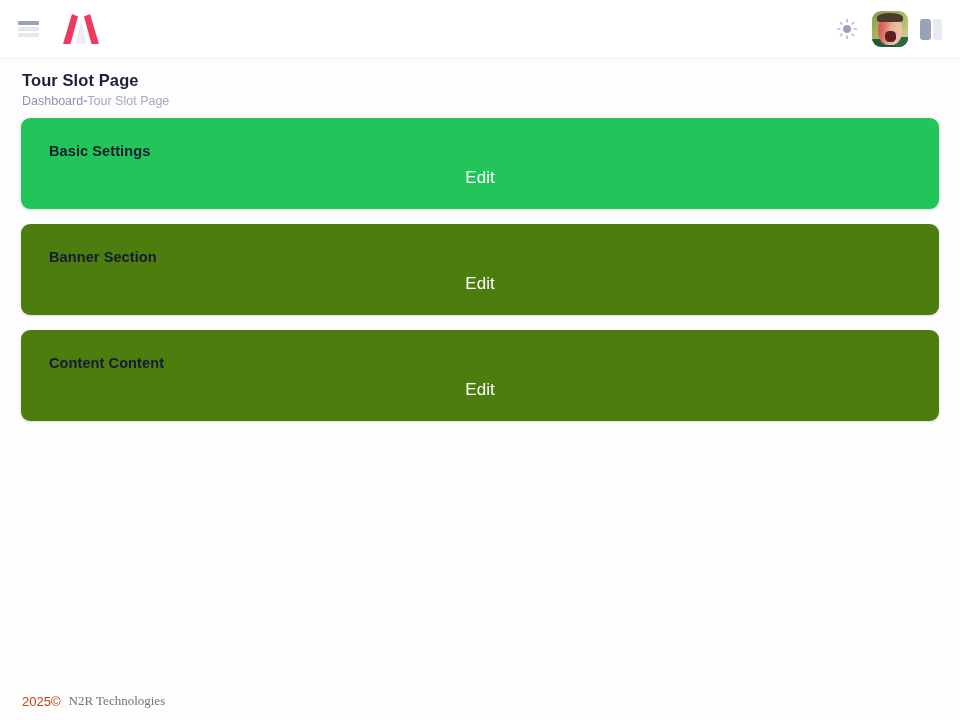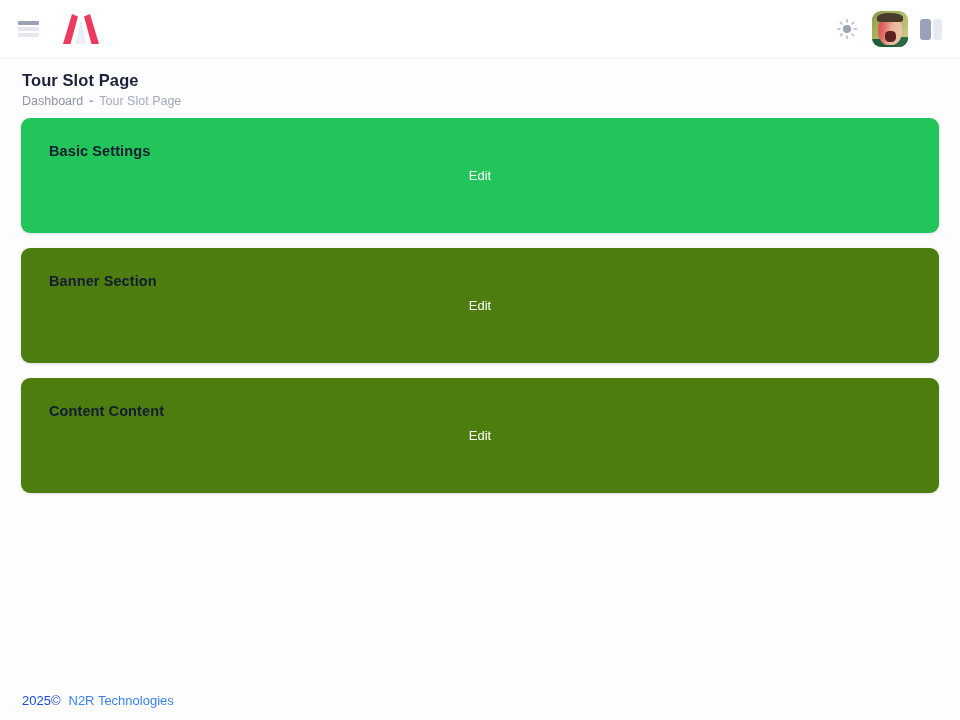--- a/index.html
+++ b/index.html
@@ -145,35 +145,34 @@
     letter-spacing: 0.1px;
     margin: 0;
   }
   .breadcrumb {
     margin-top: 4px;
     font-size: 12.5px;
     line-height: 15px;
     color: #8d95ad;
     display: flex;
     align-items: flex-start;
-    gap: 6px;
   }
   .breadcrumb .crumb-link { color: #8d95ad; text-decoration: none; cursor: pointer; }
   .breadcrumb .crumb-sep { color: #9aa2b8; font-weight: bold; }
   .breadcrumb .crumb-current { color: #a3aabd; }
 
   
   .cards {
     position: absolute;
     top: 118px; left: 21px;
     width: 918px;
   }
   .section-card {
     width: 918px;
-    height: 115px;
+    height: 91px;
     border-radius: 9px;
     margin-bottom: 15px;
     position: relative;
     box-shadow: 0 1px 3px rgba(40,50,80,0.16);
     cursor: pointer;
   }
   .section-card.blue  { background: #2183f0; }
   .section-card.green { background: #4d7c0f; }
   .card-title {
     position: absolute;
@@ -183,38 +182,38 @@
     font-weight: bold;
     color: #141c31;
     letter-spacing: 0.1px;
   }
   .card-edit {
     position: absolute;
     top: 50px;
     left: 0;
     width: 918px;
     text-align: center;
-    font-size: 13px;
+    font-size: 17px;
     color: #ffffff;
     text-decoration: none;
     cursor: pointer;
   }
 
   
   .footer {
     position: absolute;
     left: 22px;
     top: 693px;
     display: flex;
     align-items: center;
     gap: 8px;
     font-size: 13px;
   }
-  .footer .year { color: #1d4ed8; }
-  .footer .company { color: #3b82f6; }
+  .footer .year { color: #c2410c; }
+  .footer .company { color: #737373; font-family: Liberation Serif, serif; }
 </style>
 </head>
 <body>
 
 <div class="topbar">
   <div class="topbar-left">
 
     <div class="hamburger">
       <span></span>
       <span></span>

